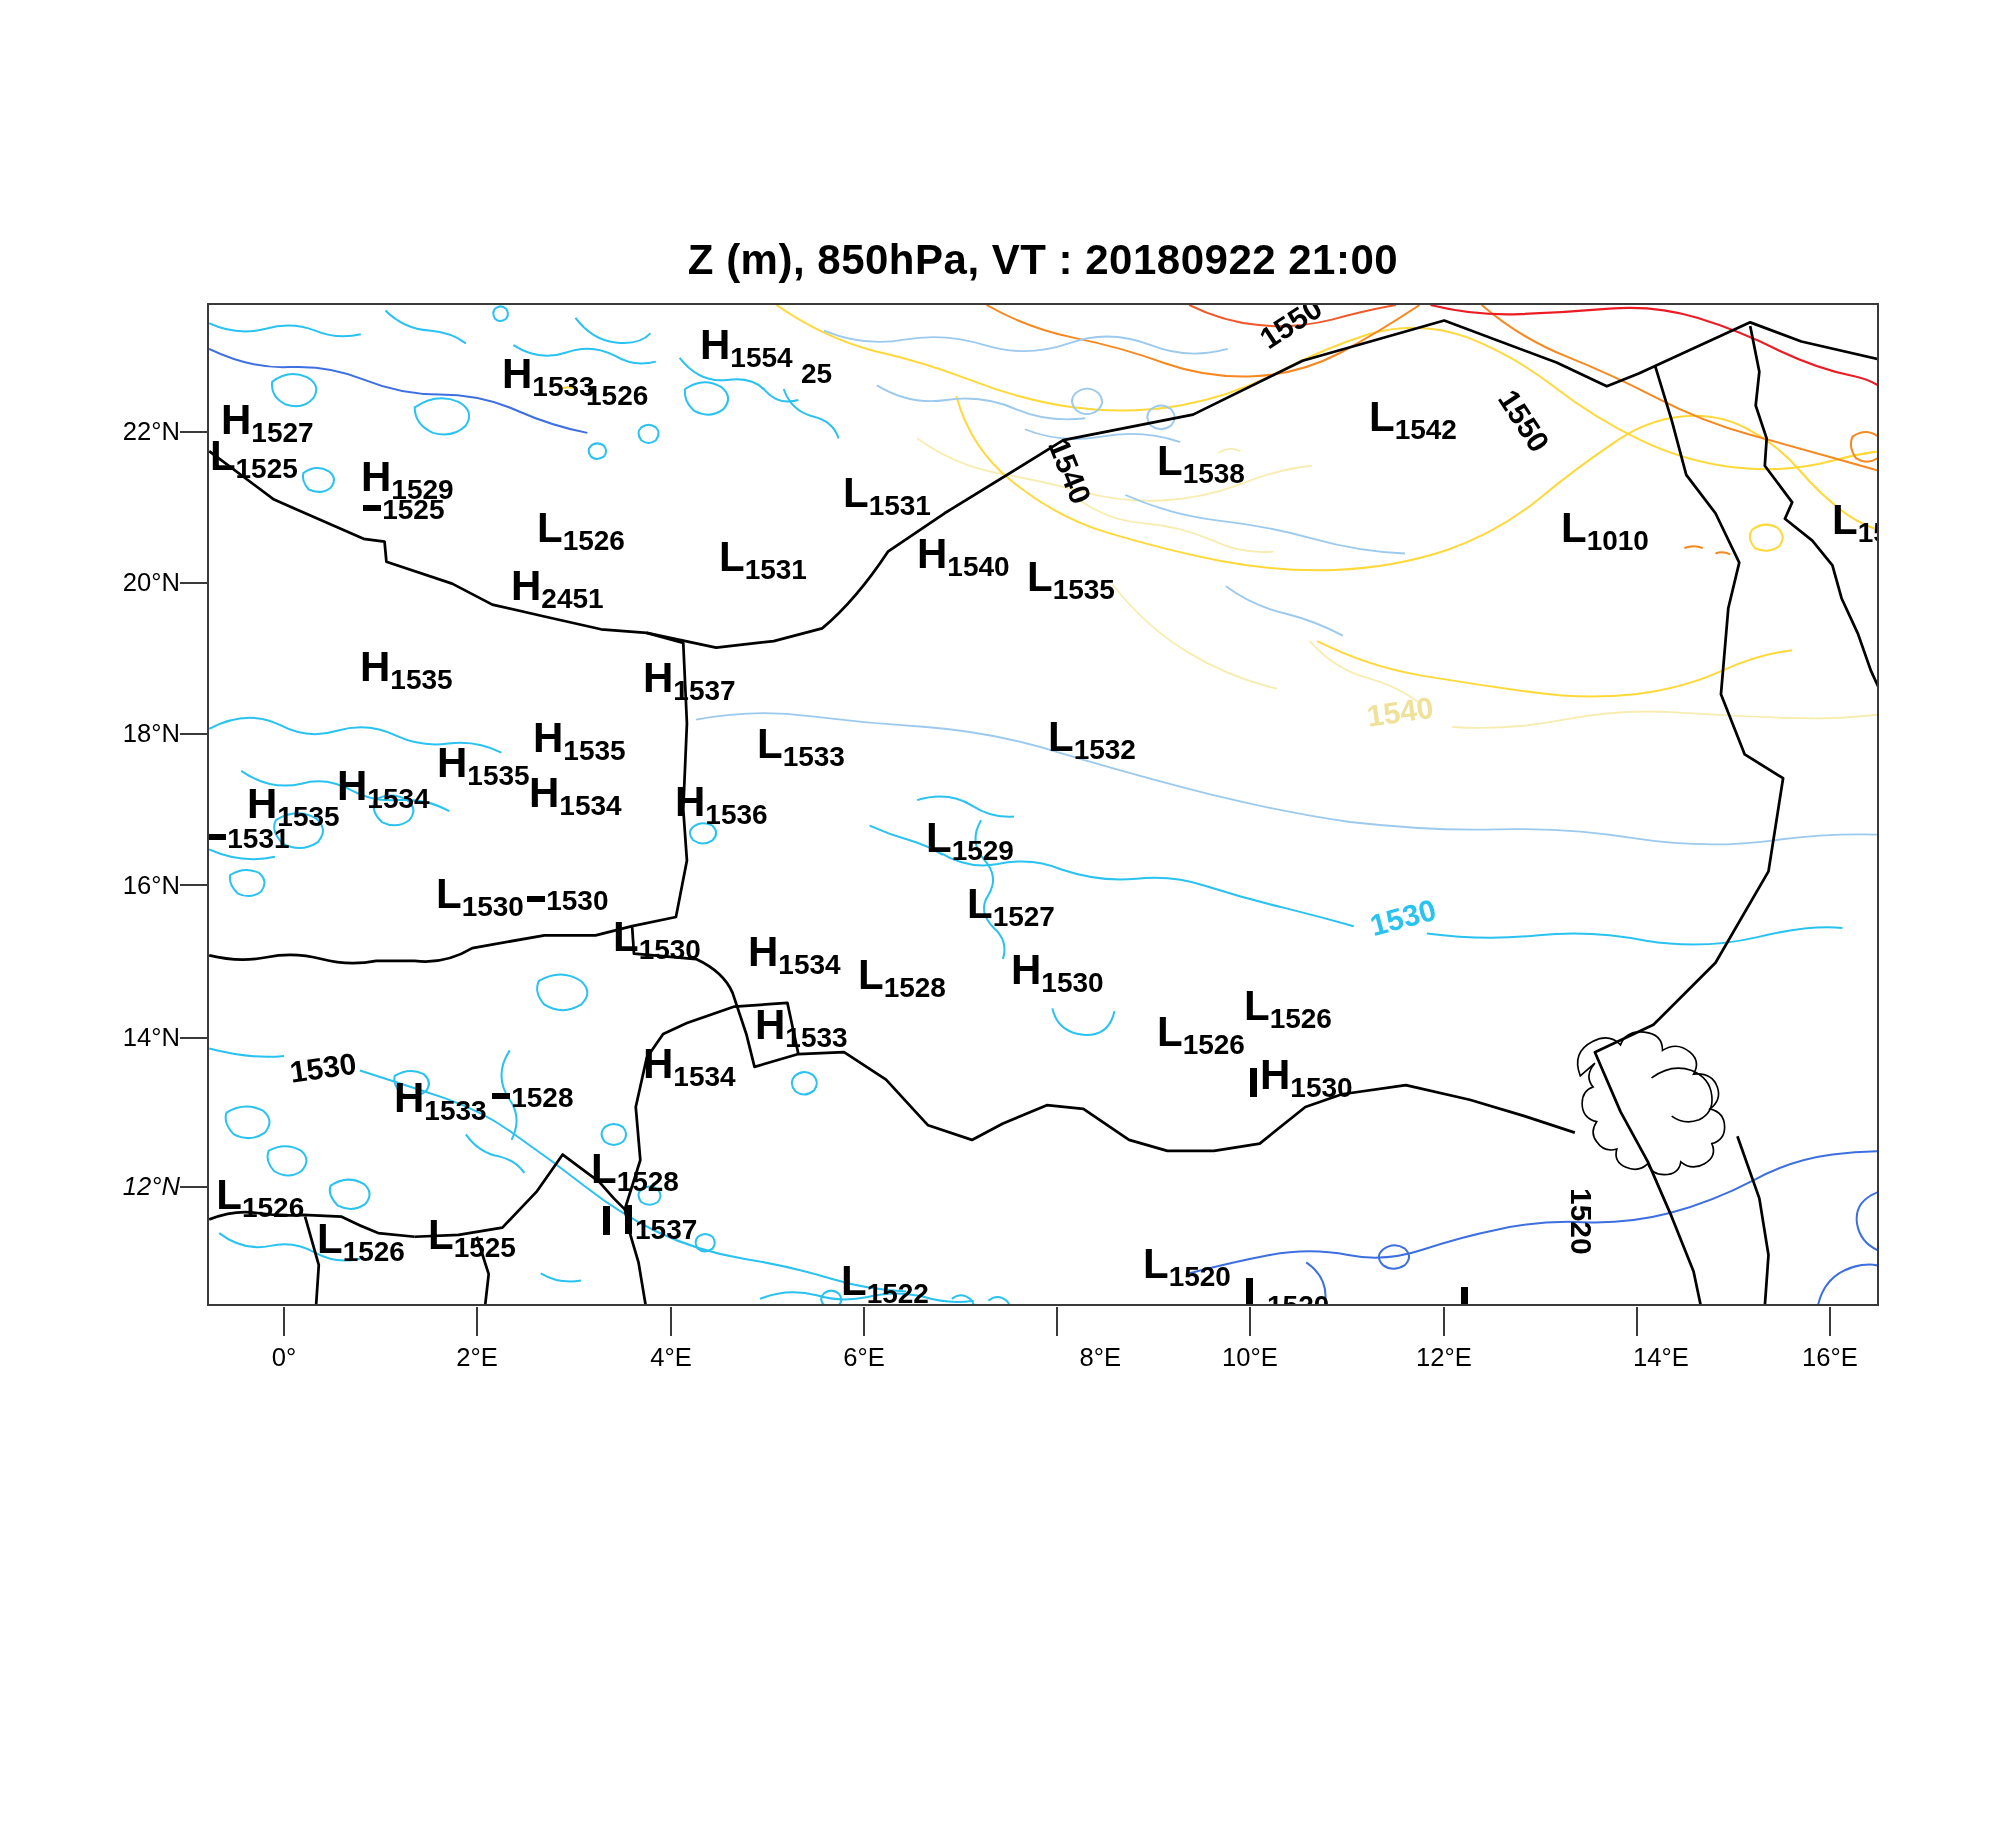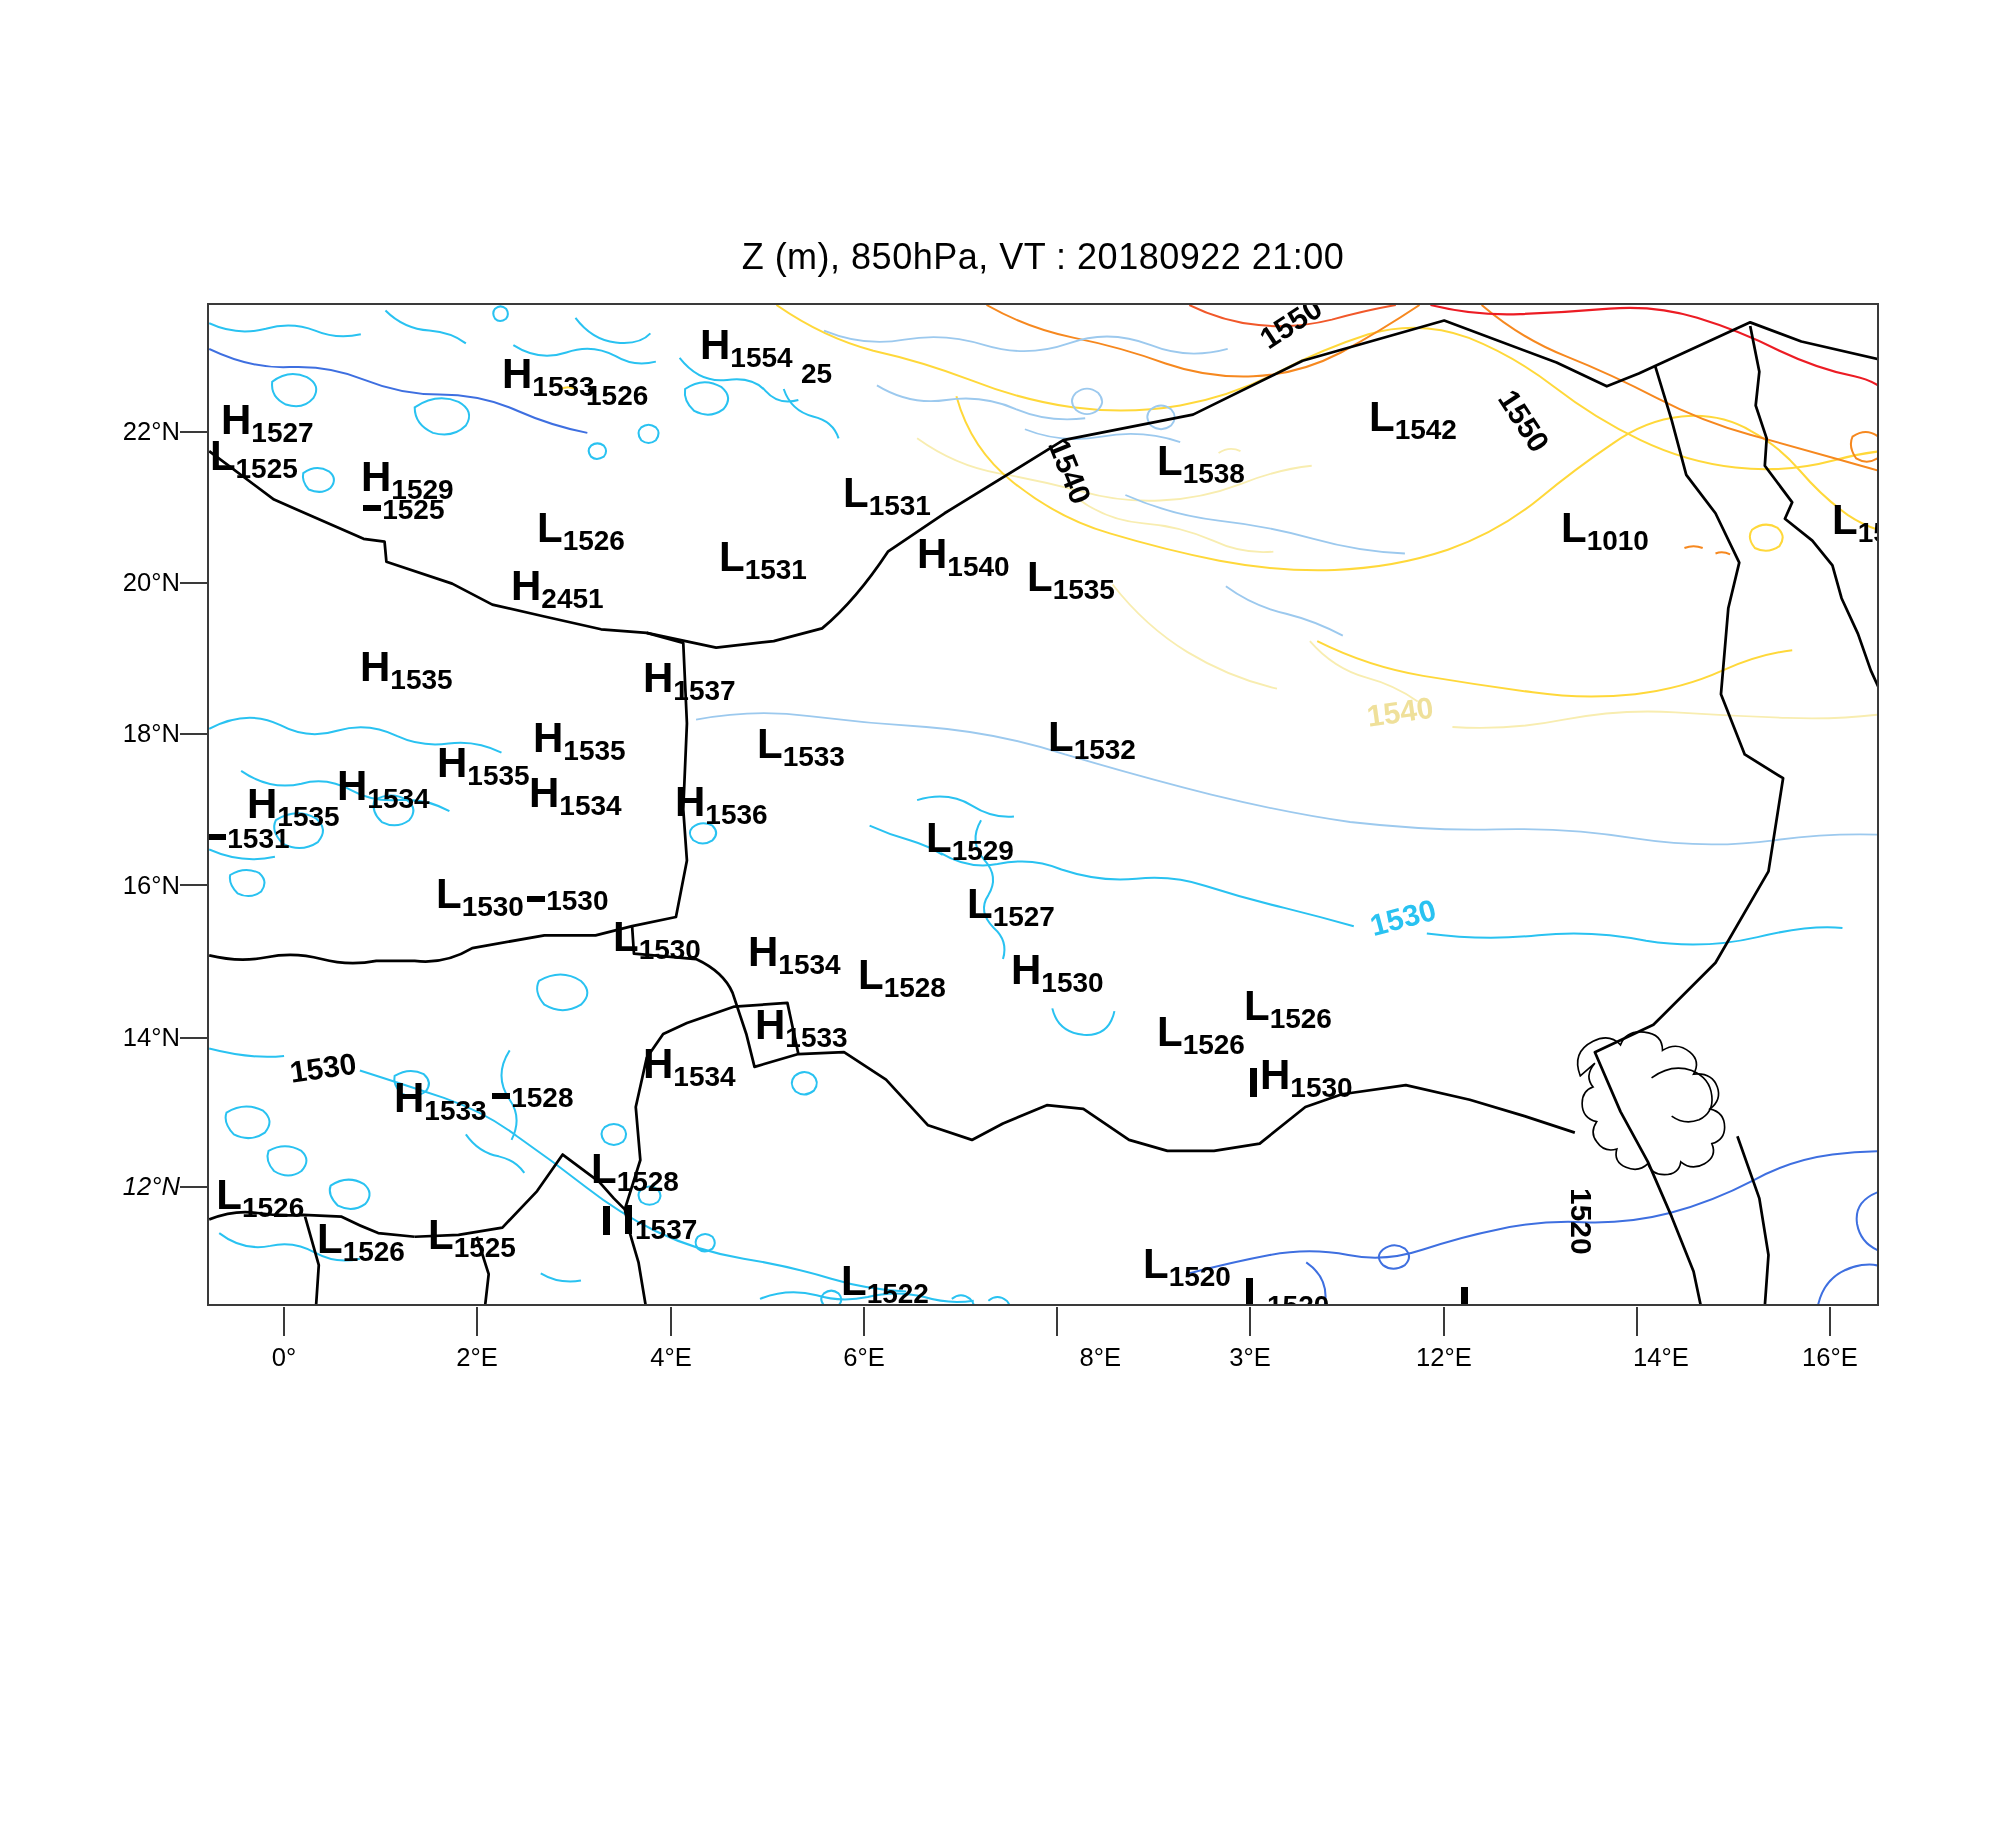--- a/index.html
+++ b/index.html
@@ -1,19 +1,19 @@
 <!DOCTYPE html>
 <html style="font-size:14.6px"><head>
 <meta charset="utf-8">
 <style>
   html,body{margin:0;padding:0;background:#fff;}
   .page{position:relative;width:2010px;height:1827px;background:#fff;overflow:hidden;
         font-family:"Liberation Sans", sans-serif;color:#000;}
   .title{position:absolute;left:207px;top:236px;width:1672px;text-align:center;
-         font-size:36px;font-weight:normal;letter-spacing:0.5px;}
+         font-size:42px;font-weight:bold;letter-spacing:0.5px;}
   .map-clip{position:absolute;left:207px;top:303px;width:1672px;height:1003px;
             border:2.3px solid #3a3a3a;box-sizing:border-box;overflow:hidden;background:#fff;}
   .map-clip svg{position:absolute;left:0;top:0;}
   .station{position:absolute;display:flex;align-items:flex-start;white-space:nowrap;}
   .station .letter{font-size:42px;font-weight:bold;line-height:0.86;}
   .station .val{font-size:28px;font-weight:bold;line-height:1;margin-top:17.4px;}
   .station .dashbar{width:18.3px;height:6.4px;background:#000;margin-top:25.6px;margin-right:0.9px;}
   .station .tickbar{width:7.3px;height:29px;background:#000;margin-top:5.5px;margin-right:2.7px;}
   .station.texty .val{margin-top:0;}
   .clabel{position:absolute;font-size:30px;font-weight:bold;white-space:nowrap;line-height:1;}
@@ -402,21 +402,21 @@
       <div class="lonlab" style="left: 220px; top: 1345px;">0°</div>
       <div class="lontick" style="left: 283px; top: 1307px;"></div>
       <div class="lonlab" style="left: 413px; top: 1345px;">2°E</div>
       <div class="lontick" style="left: 476px; top: 1307px;"></div>
       <div class="lonlab" style="left: 607px; top: 1345px;">4°E</div>
       <div class="lontick" style="left: 670px; top: 1307px;"></div>
       <div class="lonlab" style="left: 800px; top: 1345px;">6°E</div>
       <div class="lontick" style="left: 863px; top: 1307px;"></div>
       <div class="lonlab" style="left: 993px; top: 1345px; text-align: right;">8°E</div>
       <div class="lontick" style="left: 1056px; top: 1307px;"></div>
-      <div class="lonlab" style="left: 1186px; top: 1345px;">3°E</div>
+      <div class="lonlab" style="left: 1186px; top: 1345px;">10°E</div>
       <div class="lontick" style="left: 1249px; top: 1307px;"></div>
       <div class="lonlab" style="left: 1380px; top: 1345px;">12°E</div>
       <div class="lontick" style="left: 1443px; top: 1307px;"></div>
       <div class="lonlab" style="left: 1597px; top: 1345px;">14°E</div>
       <div class="lontick" style="left: 1636px; top: 1307px;"></div>
       <div class="lonlab" style="left: 1766px; top: 1345px;">16°E</div>
       <div class="lontick" style="left: 1829px; top: 1307px;"></div>
     </div>
 </div>
 

